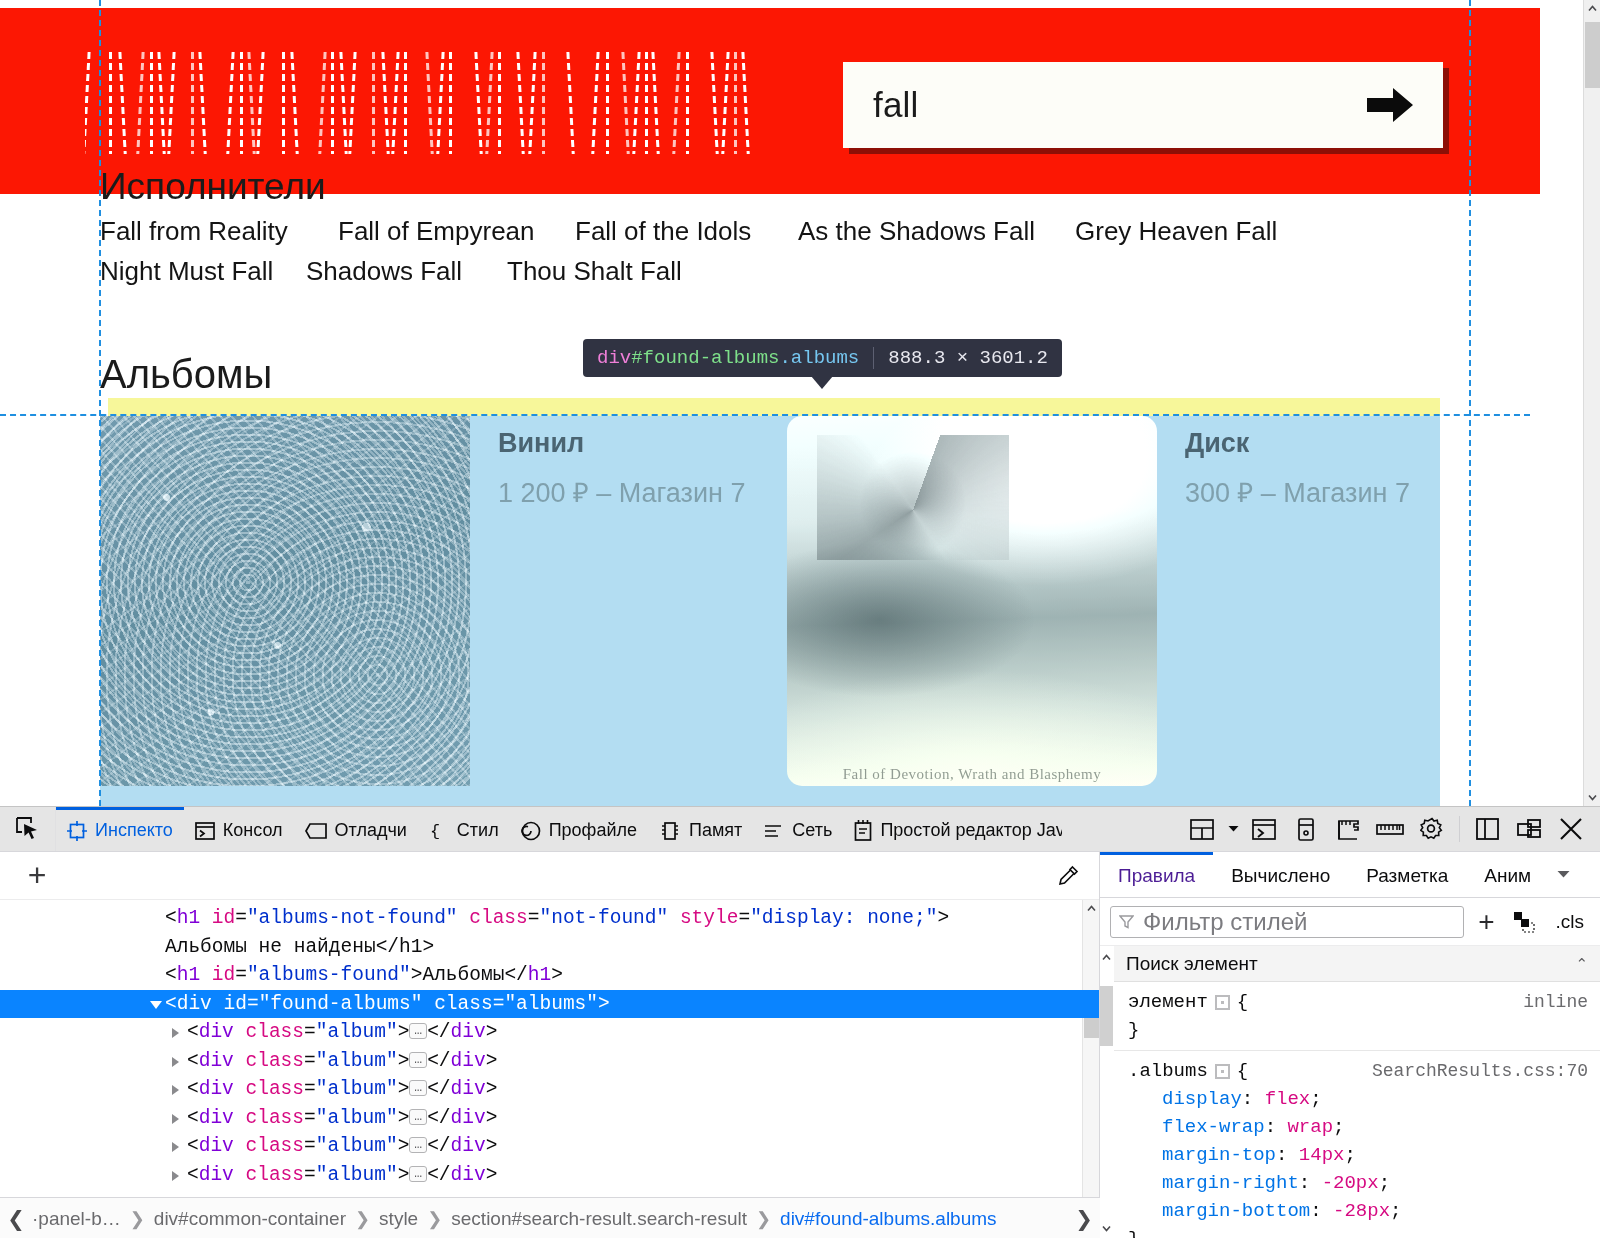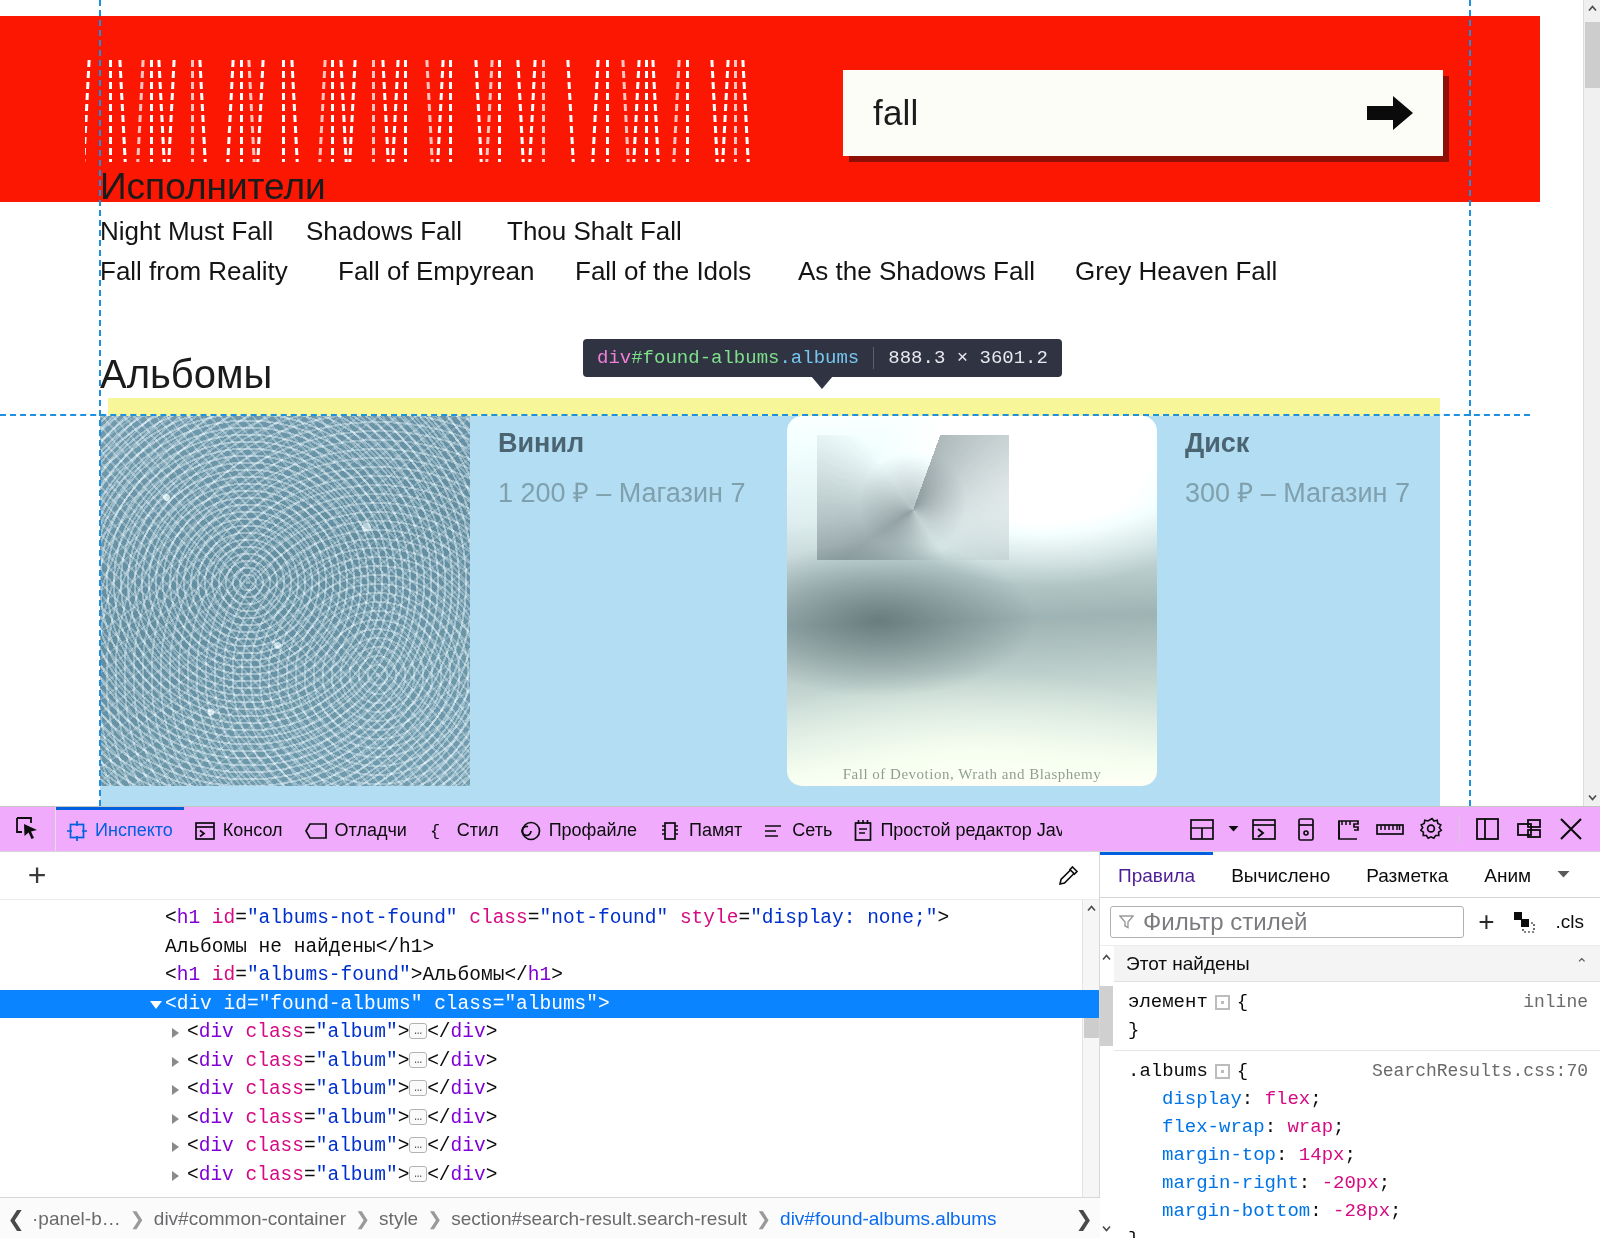--- a/index.html
+++ b/index.html
@@ -20,21 +20,21 @@
     overflow: hidden;
   }
   #page {
     position: absolute; left: 0; top: 0;
     width: 1583px; height: 806px;
     background: #fff;
   }
 
   
   .banner {
-    position: absolute; left: 0; top: 16px;
+    position: absolute; left: 0; top: 8px;
     width: 1540px; height: 186px;
     background: #fc1703;
     overflow: hidden;
   }
   .logo-squiggles {
     position: absolute; left: 85px; top: 42px;
     width: 680px; height: 104px;
     overflow: hidden;
   }
   .sq {
@@ -212,21 +212,21 @@
   
   #devtools {
     position: absolute; left: 0; top: 806px;
     width: 1600px; height: 432px;
     background: #fff;
     border-top: 1px solid #c4c4c4;
     font-size: 17px; color: #0c0c0d;
   }
   .dt-toolbar {
     height: 45px; display: flex; align-items: stretch;
-    border-bottom: 1px solid #d7d7db; background: #f0abfc;
+    border-bottom: 1px solid #d7d7db; background: #e5e5e5;
   }
   .dt-pick {
     width: 56px; display: flex; align-items: center; justify-content: center;
     border-right: 1px solid #e0e0e2;
   }
   .dt-tabs { display: flex; align-items: stretch; overflow: hidden; flex: 1; }
   .dt-tab {
     display: flex; align-items: center; gap: 8px;
     padding: 0 11px; white-space: nowrap;
     font-size: 18px; color: #0c0c0d; border-top: 3px solid transparent;
@@ -475,30 +475,30 @@
             </svg>
           </div>
         </div>
       </div>
 
       <div class="content">
         <h1 class="h-artists">Исполнители</h1>
 
         <div class="artist-list" id="artist-list">
             <div class="artist-row">
-              <a class="artist" style="width: 206px;">Night Must Fall</a>
-              <a class="artist" style="width: 201px;">Shadows Fall</a>
-              <a class="artist">Thou Shalt Fall</a>
-            </div>
-            <div class="artist-row">
               <a class="artist" style="width: 238px;">Fall from Reality</a>
               <a class="artist" style="width: 237px;">Fall of Empyrean</a>
               <a class="artist" style="width: 223px;">Fall of the Idols</a>
               <a class="artist" style="width: 277px;">As the Shadows Fall</a>
               <a class="artist">Grey Heaven Fall</a>
+            </div>
+            <div class="artist-row">
+              <a class="artist" style="width: 206px;">Night Must Fall</a>
+              <a class="artist" style="width: 201px;">Shadows Fall</a>
+              <a class="artist">Thou Shalt Fall</a>
             </div>
           </div>
 
         <h1 class="h-albums">Альбомы</h1>
 
         <div class="albums-margin"></div>
 
         <div class="albums-box">
 
           <div class="album-card" style="left:0;width:690px">
@@ -800,21 +800,21 @@
             <div class="rules-scroll-thumb"></div>
             <div class="rs-arrow bot">
               <svg width="9" height="7" viewBox="0 0 9 7">
                   <path d="M1 1.5 L4.5 5.5 L8 1.5" fill="none" stroke="#4a4a4d" stroke-width="1.6"></path>
                 </svg>
             </div>
           </div>
 
           <div style="margin-left:14px">
             <div class="rule-head">
-              <span>Этот найдены</span>
+              <span>Поиск элемент</span>
               <span class="chev">⌃</span>
             </div>
             <div id="rules-blocks">
                 <div class="rule">
                   <div class="rule-sel-line">
                     <span class="sel-name">элемент</span>
                     <span class="layout-ic"></span>
                     <span class="punct">{</span>
                     <span class="rule-src">inline</span>
                   </div>

